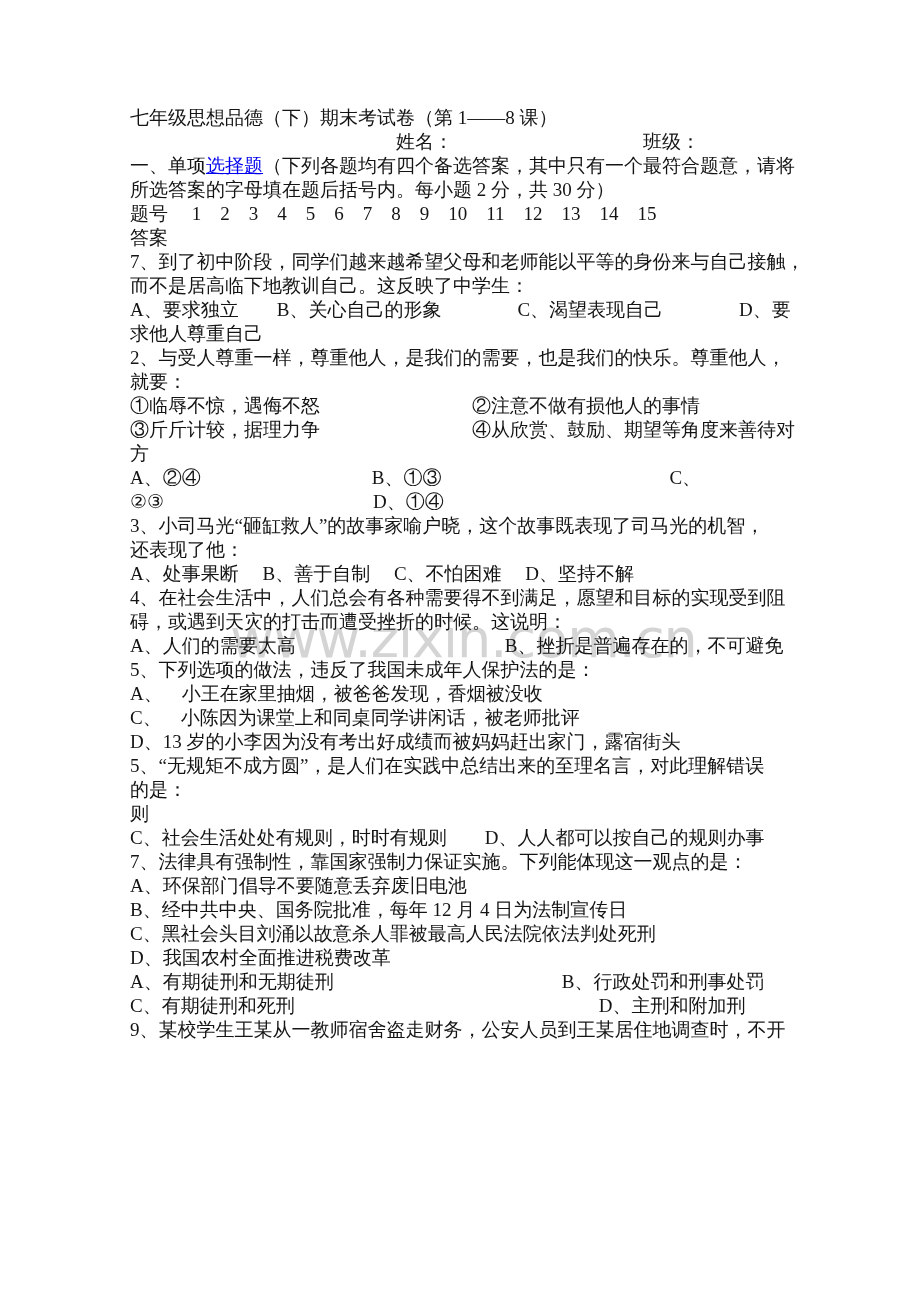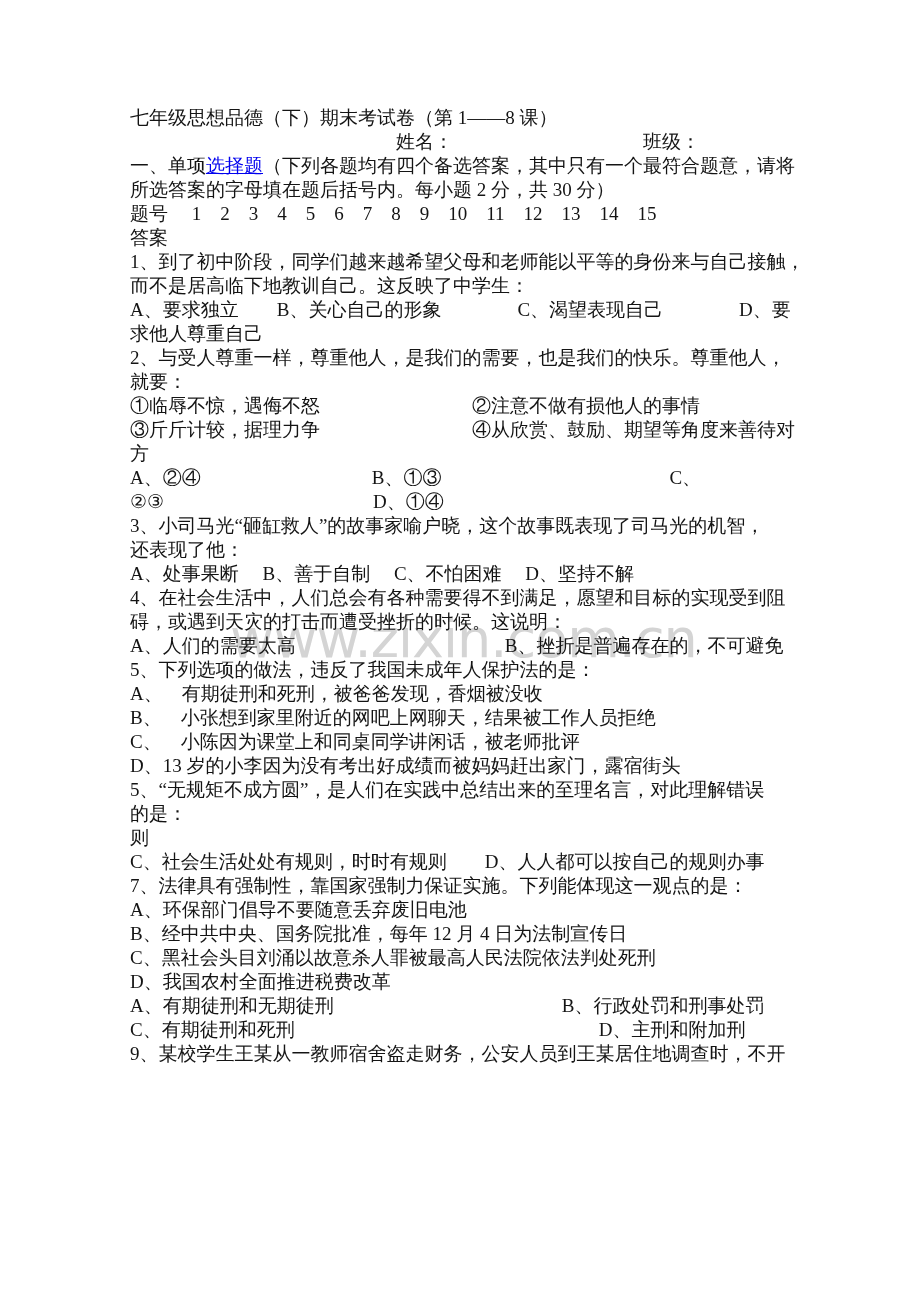--- a/index.html
+++ b/index.html
@@ -52,40 +52,39 @@
 
 <div class="page">
   <div class="watermark">www.zixin.com.cn</div>
   <div class="content" id="doc-lines">
       <div class="line"><span>七年级思想品德（下）期末考试卷（第 1――8 课）</span></div>
       <div class="line"><span>　　　　　　　　　　　　　　姓名：　　　　　　　　　　班级：</span></div>
       <div class="line"><span>一、单项</span><a class="doc-link" href="#">选择题</a><span>（下列各题均有四个备选答案，其中只有一个最符合题意，请将</span></div>
       <div class="line"><span>所选答案的字母填在题后括号内。每小题 2 分，共 30 分）</span></div>
       <div class="line"><span>题号　 1　2　3　4　5　6　7　8　9　10　11　12　13　14　15</span></div>
       <div class="line"><span>答案</span></div>
-      <div class="line"><span>1、到了初中阶段，同学们越来越希望父母和老师能以平等的身份来与自己接触，</span></div>
+      <div class="line"><span>7、到了初中阶段，同学们越来越希望父母和老师能以平等的身份来与自己接触，</span></div>
       <div class="line"><span>而不是居高临下地教训自己。这反映了中学生：</span></div>
       <div class="line"><span>A、要求独立　　B、关心自己的形象　　　　C、渴望表现自己　　　　D、要</span></div>
       <div class="line"><span>求他人尊重自己</span></div>
       <div class="line"><span>2、与受人尊重一样，尊重他人，是我们的需要，也是我们的快乐。尊重他人，</span></div>
       <div class="line"><span>就要：</span></div>
       <div class="line"><span>①临辱不惊，遇侮不怒　　　　　　　　②注意不做有损他人的事情</span></div>
       <div class="line"><span>③斤斤计较，据理力争　　　　　　　　④从欣赏、鼓励、期望等角度来善待对</span></div>
       <div class="line"><span>方</span></div>
       <div class="line"><span>A、②④　　　　　　　　　B、①③　　　　　　　　　　　　C、</span></div>
       <div class="line"><span>②③　　　　　　　　　　　D、①④</span></div>
       <div class="line"><span>3、小司马光“砸缸救人”的故事家喻户晓，这个故事既表现了司马光的机智，</span></div>
       <div class="line"><span>还表现了他：</span></div>
       <div class="line"><span>A、处事果断　 B、善于自制　 C、不怕困难　 D、坚持不解</span></div>
       <div class="line"><span>4、在社会生活中，人们总会有各种需要得不到满足，愿望和目标的实现受到阻</span></div>
       <div class="line"><span>碍，或遇到天灾的打击而遭受挫折的时候。这说明：</span></div>
       <div class="line"><span>A、人们的需要太高　　　　　　　　　　　B、挫折是普遍存在的，不可避免</span></div>
       <div class="line"><span>5、下列选项的做法，违反了我国未成年人保护法的是：</span></div>
-      <div class="line"><span>A、　有期徒刑和死刑，被爸爸发现，香烟被没收</span></div>
-      <div class="line"><span>B、　小张想到家里附近的网吧上网聊天，结果被工作人员拒绝</span></div>
+      <div class="line"><span>A、　小王在家里抽烟，被爸爸发现，香烟被没收</span></div>
       <div class="line"><span>C、　小陈因为课堂上和同桌同学讲闲话，被老师批评</span></div>
       <div class="line"><span>D、13 岁的小李因为没有考出好成绩而被妈妈赶出家门，露宿街头</span></div>
       <div class="line"><span>5、“无规矩不成方圆”，是人们在实践中总结出来的至理名言，对此理解错误</span></div>
       <div class="line"><span>的是：</span></div>
       <div class="line"><span>则</span></div>
       <div class="line"><span>C、社会生活处处有规则，时时有规则　　D、人人都可以按自己的规则办事</span></div>
       <div class="line"><span>7、法律具有强制性，靠国家强制力保证实施。下列能体现这一观点的是：</span></div>
       <div class="line"><span>A、环保部门倡导不要随意丢弃废旧电池</span></div>
       <div class="line"><span>B、经中共中央、国务院批准，每年 12 月 4 日为法制宣传日</span></div>
       <div class="line"><span>C、黑社会头目刘涌以故意杀人罪被最高人民法院依法判处死刑</span></div>

